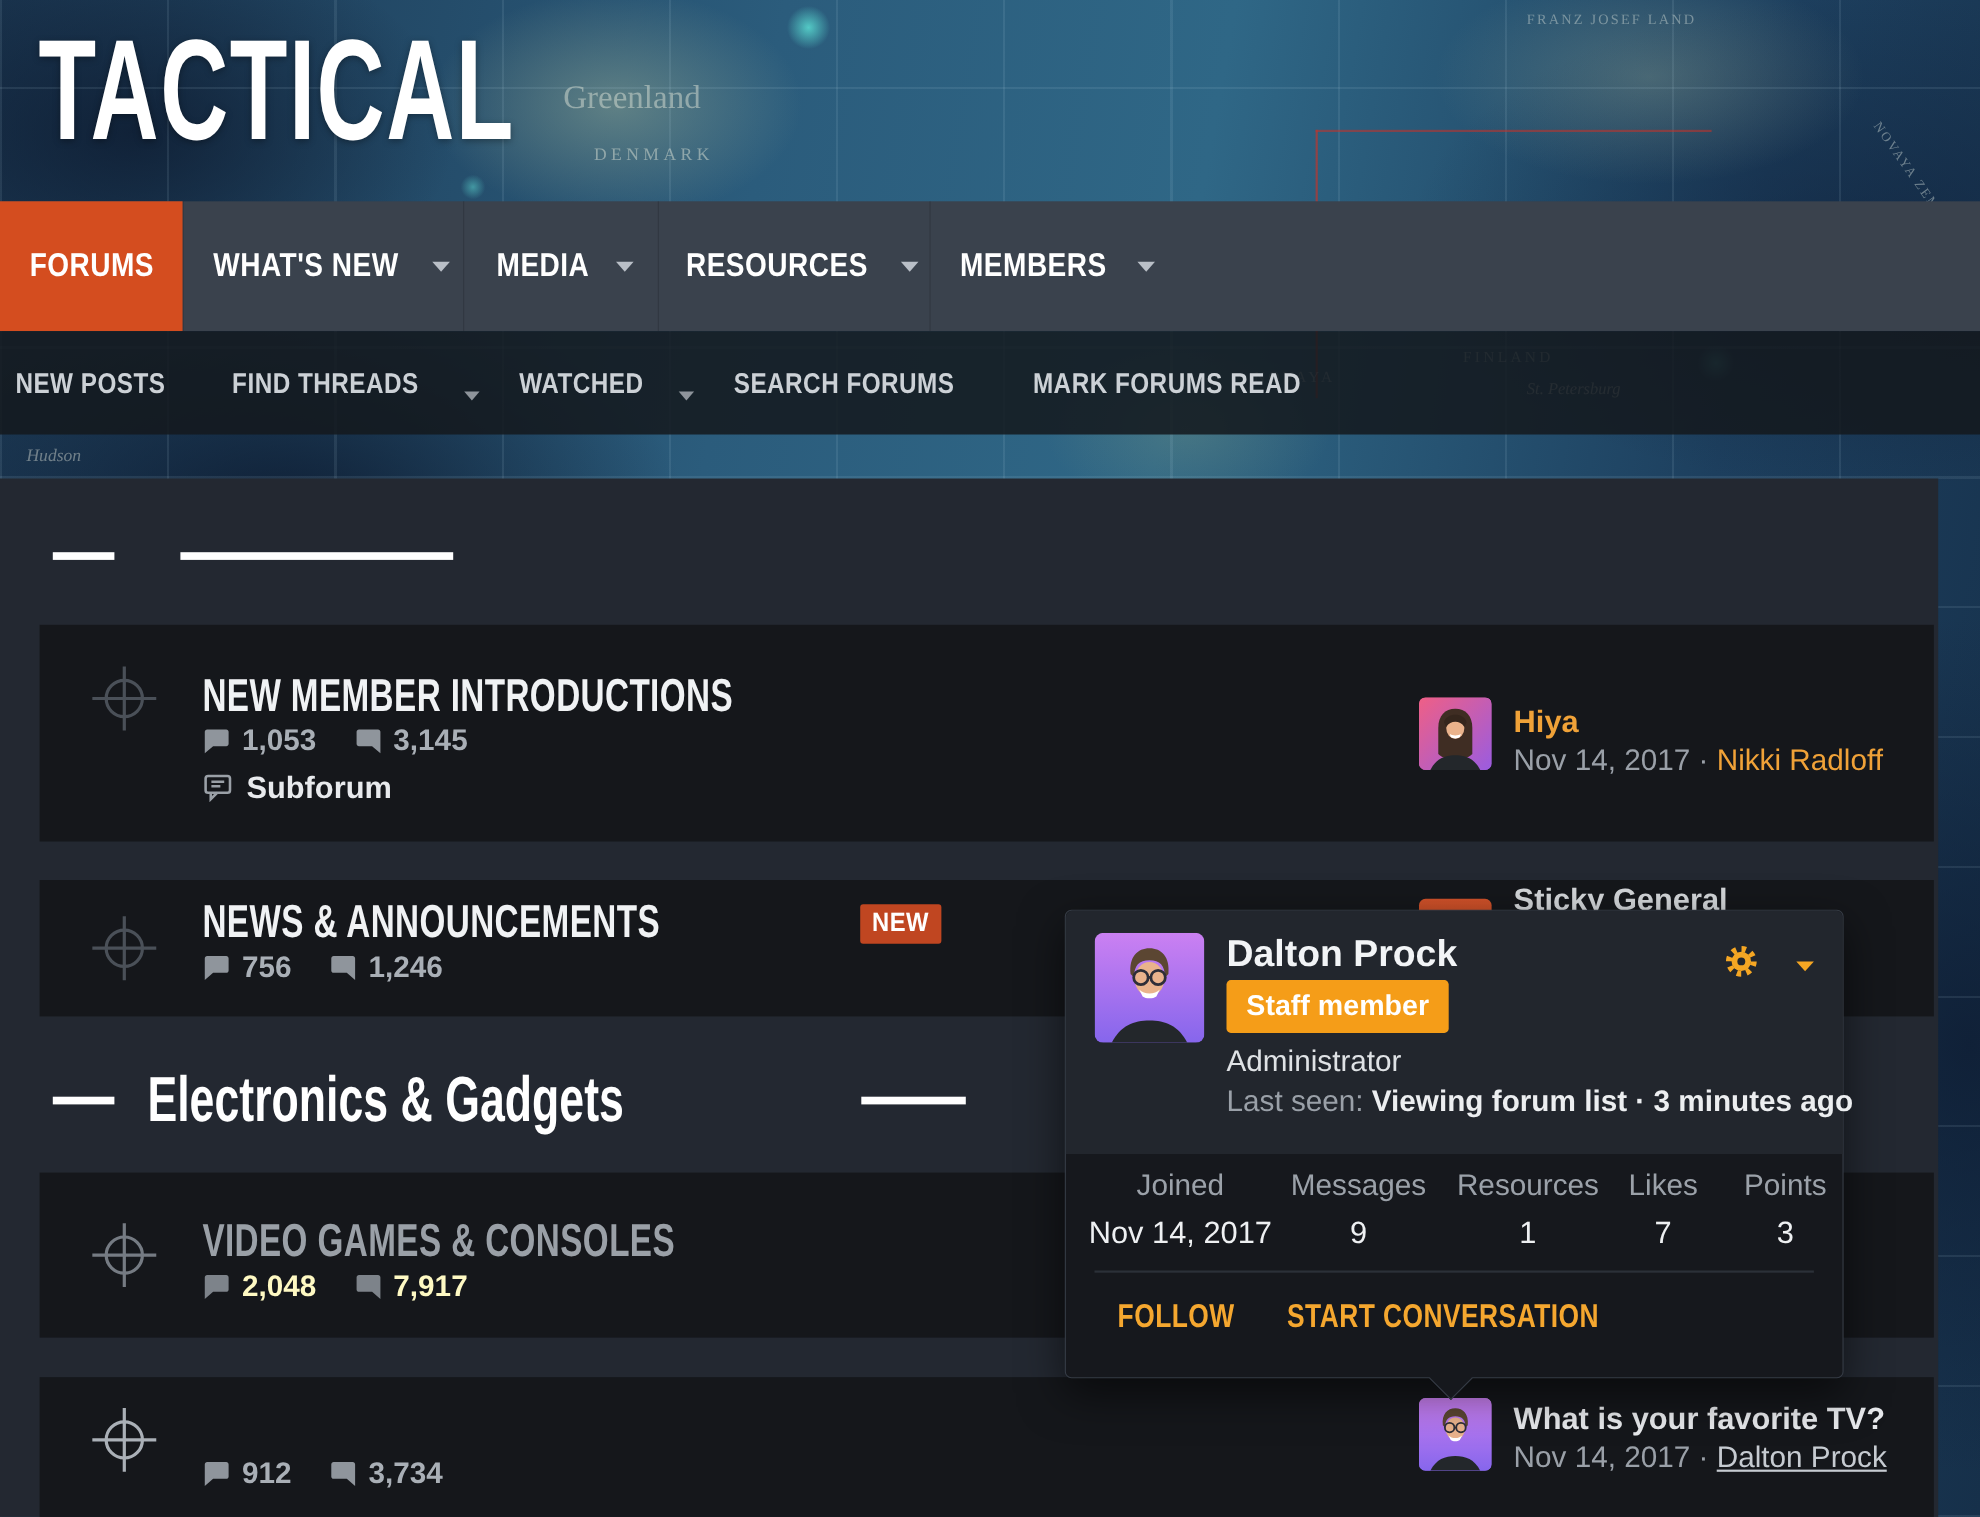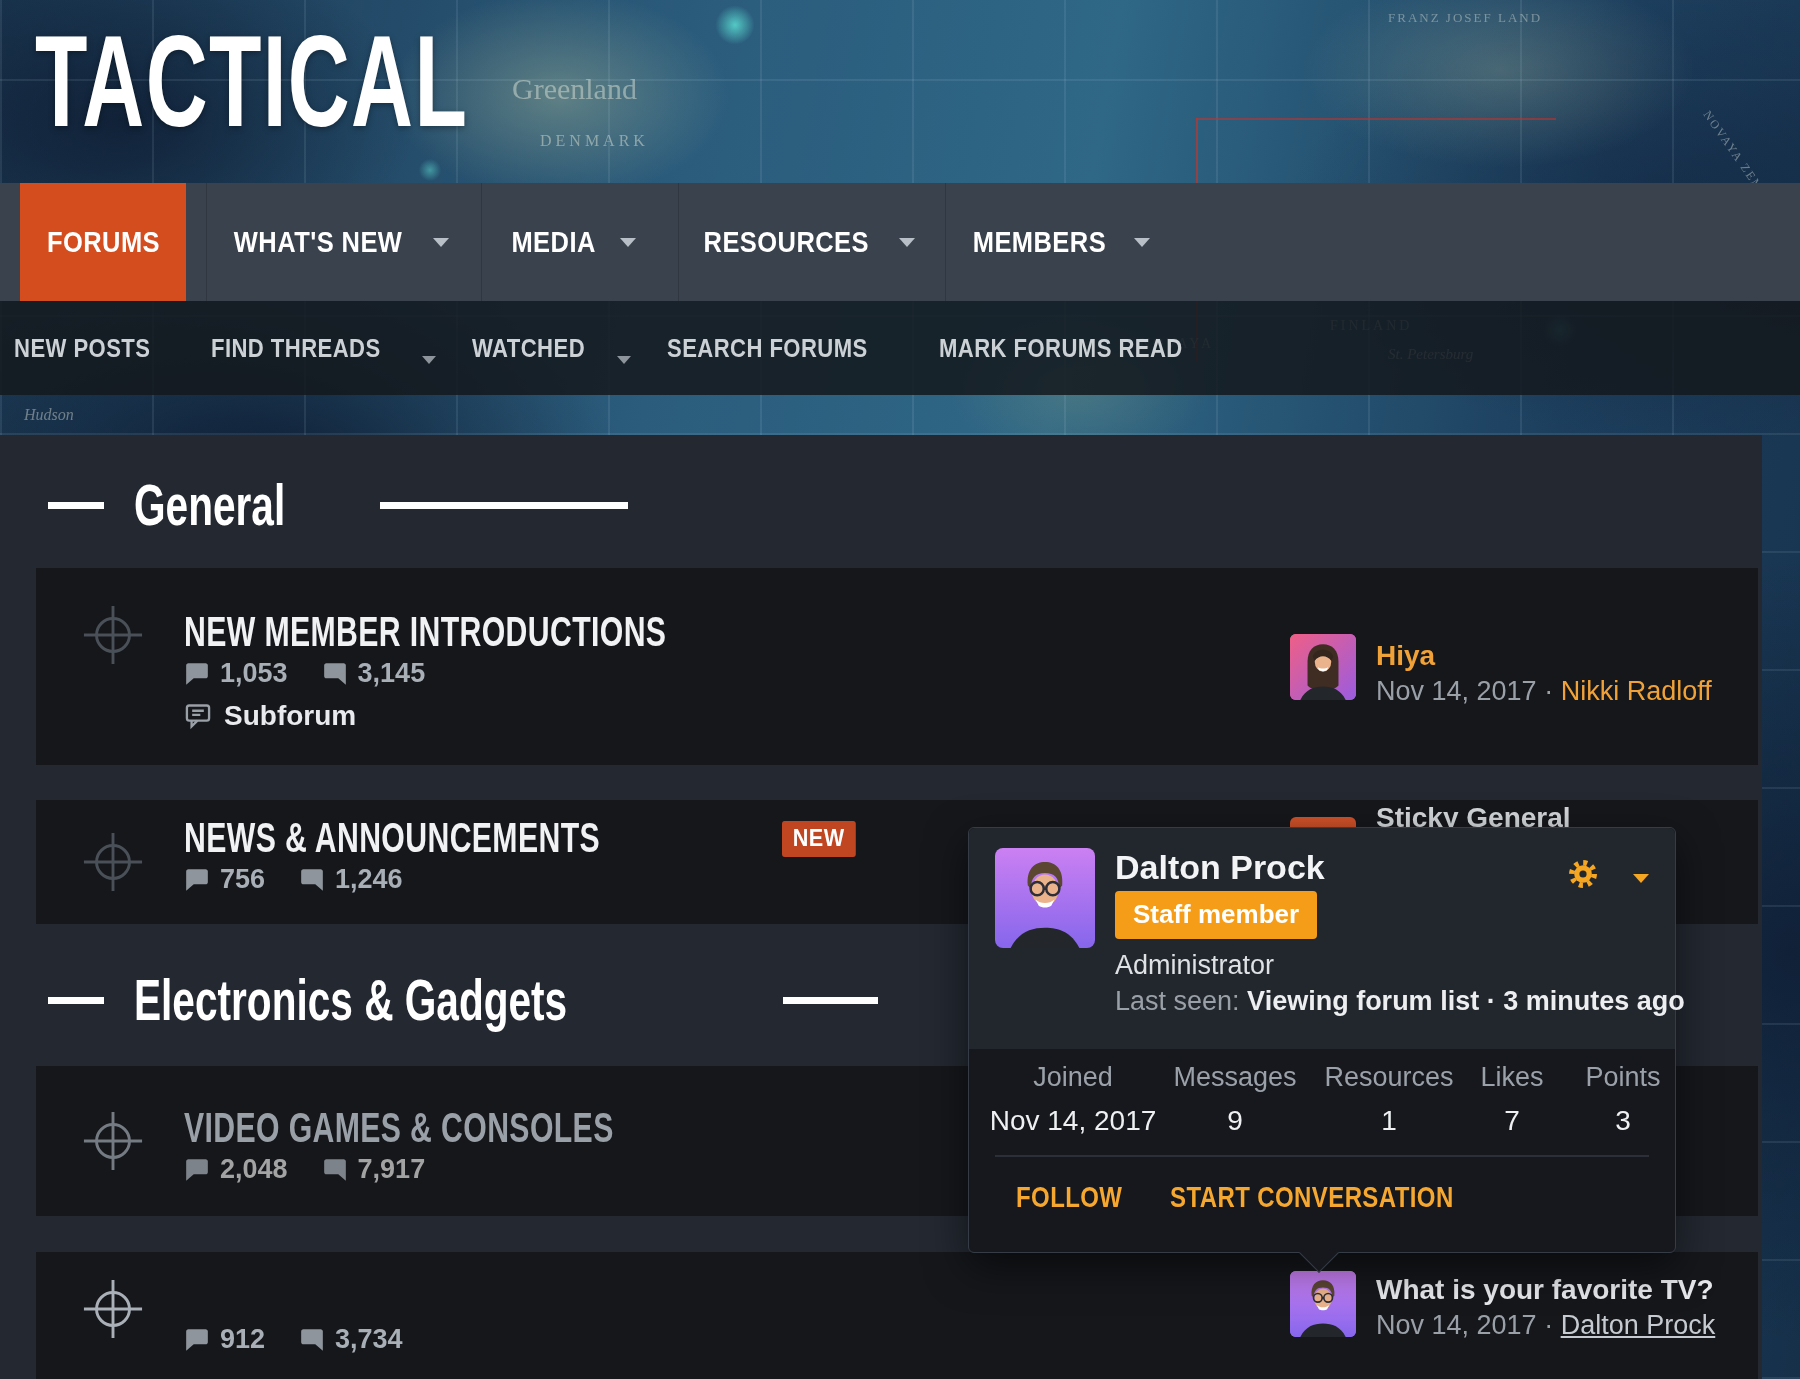--- a/index.html
+++ b/index.html
@@ -37,21 +37,21 @@
   .ml-hudson { left:24px; top:406px; font-size:16px; font-style:italic; color:rgba(200,206,200,.5); }
 
   .cond { display:inline-block; white-space:nowrap; transform:scaleX(var(--sx,.8)); transform-origin:0 50%; }
   .cond-c { transform-origin:50% 50%; }
 
   .logo { position:absolute; left:35px; top:10px; z-index:4; font-size:130px; font-weight:800; color:#ffffff;
     letter-spacing:2px; line-height:1.1; text-shadow:0 2px 8px rgba(0,0,0,.35); cursor:pointer; }
 
   .mainnav { position:absolute; left:0; top:183px; width:1800px; height:118px; background:#3a424d; z-index:5; display:flex; }
   .tab { height:118px; display:flex; align-items:center; justify-content:center; color:#fff; font-size:30px; font-weight:700;
-    letter-spacing:.5px; border-left:1px solid rgba(0,0,0,.16); cursor:pointer;margin-left:20px; }
+    letter-spacing:.5px; border-left:1px solid rgba(0,0,0,.16); cursor:pointer; }
   .tab:first-child { border-left:none; }
   .tab.active { background:#d44d1f; }
   .caret { width:0; height:0; border-left:8px solid transparent; border-right:8px solid transparent; border-top:9px solid #b9bfc7; margin-left:16px; }
   .caret.sm { border-left-width:7px; border-right-width:7px; border-top-width:8px; border-top-color:#8e949b; margin-left:12px; }
   .caret.orange { border-left-width:8px; border-right-width:8px; border-top-width:9px; border-top-color:#f5a623; }
 
   .subnav { position:absolute; left:0; top:301px; width:1800px; height:94px; background:rgba(20,24,29,.86); z-index:5;
     display:flex; align-items:center; padding-left:14px; }
   .subitem { display:flex; align-items:flex-end; color:#ccd1d6; font-size:26px; font-weight:700; letter-spacing:.5px;
     margin-right:36px; cursor:pointer; white-space:nowrap; }
@@ -63,21 +63,21 @@
   .cat-line { height:7px; background:#fff; margin-left:30px; }
   .cat-title { color:#fff; font-size:58px; font-weight:700; line-height:1; }
 
   .node { position:absolute; left:36px; width:1722px; background:#15171b; z-index:6; }
   .xhair { position:absolute; left:46px; }
   .node-title { position:absolute; left:148px; font-size:42px; font-weight:700; color:#f0f2f4; letter-spacing:.5px; cursor:pointer; white-space:nowrap; }
   .node-title.read { color:#9aa0a7; }
   .new-badge { display:inline-block; transform:scaleX(.9); transform-origin:0 50%; background:#c04621; color:#fff; font-size:24px; font-weight:700;
     padding:3px 12px 5px; border-radius:3px; margin-left:20px; vertical-align:6px; letter-spacing:.5px; }
   .stats { position:absolute; left:148px; display:flex; align-items:center; font-size:27px; font-weight:600; color:#a9afb6; }
-  .stats.read { color:#a3a3a3; }
+  .stats.read { color:#fef9c3; }
   .stats .sicon { margin-right:10px; display:inline-flex; }
   .stats .gap { width:34px; }
   .subforum { position:absolute; left:148px; display:flex; align-items:center; font-size:28px; font-weight:600; color:#e8eaed; cursor:pointer; }
   .subforum .sicon { margin-right:12px; display:inline-flex; }
 
   .latest-avatar { position:absolute; width:66px; height:66px; border-radius:6px; overflow:hidden; cursor:pointer; }
   .av-f { background:linear-gradient(135deg,#ef5f86,#9a5ce0); }
   .av-m { background:linear-gradient(180deg,#cb80f2,#8666ec); }
   .av-o { background:linear-gradient(180deg,#d0522a,#b23f1c); }
   .latest-title { position:absolute; left:1340px; font-size:28px; font-weight:600; white-space:nowrap; cursor:pointer; }
@@ -201,21 +201,20 @@
     </div>
     <div class="subitem">
       <span class="cond" style="--sx:.85">MARK FORUMS READ</span>
     </div>
   </div>
 
   <div class="content"></div>
 
   <div class="cat-head" style="top:473px">
     <div class="cat-dash"></div>
-    <div class="cat-title"><span class="cond" style="--sx:.7">General</span></div>
     <div class="cat-line" style="width:248px"></div>
   </div>
 
   <div class="node" style="top:568px; height:197px">
     <svg class="xhair" style="top:36px; color:#4a5058" width="62" height="62" viewBox="0 0 64 64">
         <use href="#xhair-g"></use>
       </svg>
     <div class="node-title" style="top:40px"><span class="cond" style="--sx:.72">NEW MEMBER INTRODUCTIONS</span></div>
     <div class="stats" style="top:90px">
       <span class="sicon">

